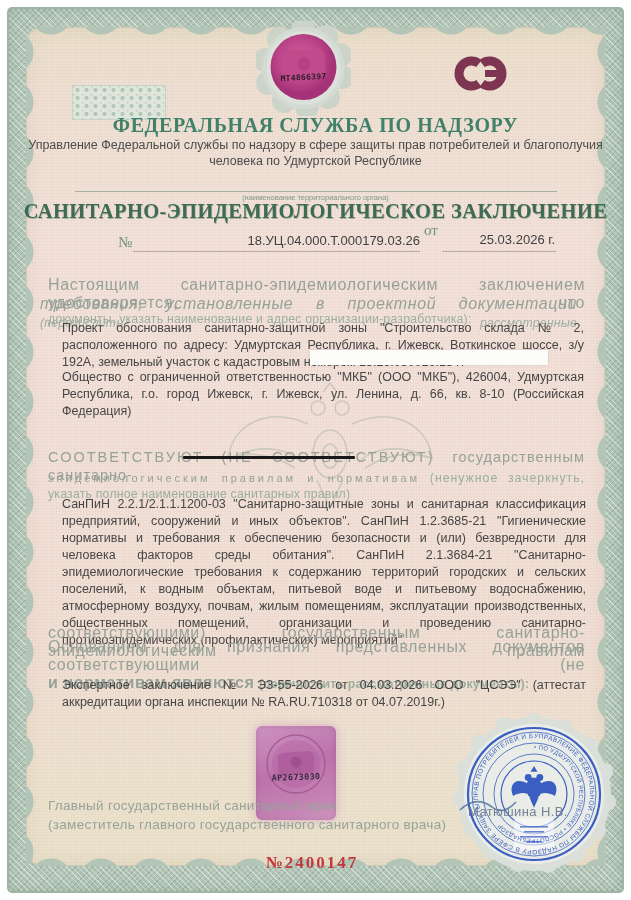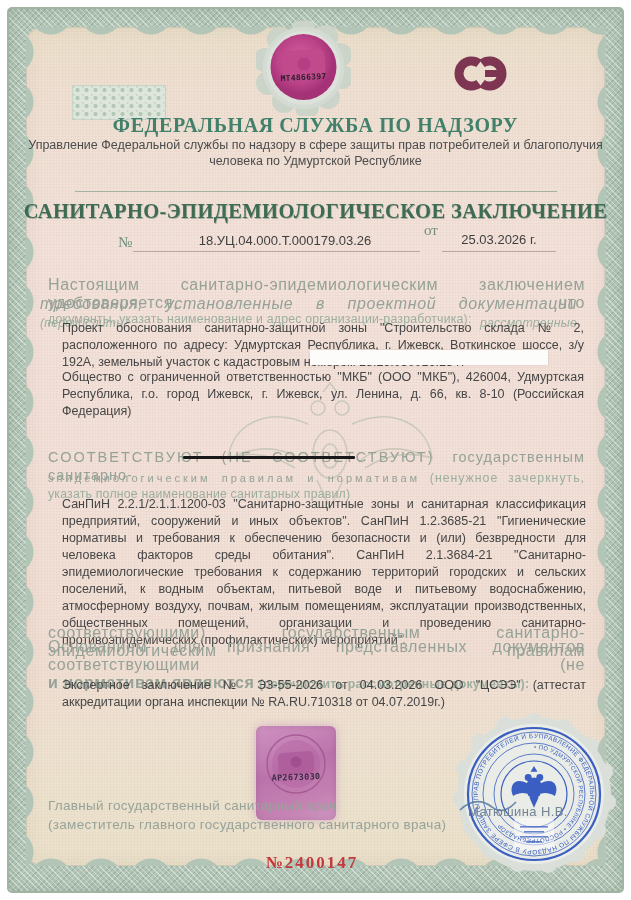--- a/index.html
+++ b/index.html
@@ -130,27 +130,28 @@
     </g>
     <rect x="36" y="15" width="13" height="7" fill="#7d3552"></rect>
   </svg>
 
   <div class="abs center serif agency z" style="top:114px;font-size:20px;">ФЕДЕРАЛЬНАЯ СЛУЖБА ПО НАДЗОРУ</div>
   <div class="abs center z" style="top:137px;font-size:12.5px;color:#4c4c4c;line-height:16px;">
     <span>Управление Федеральной службы по надзору в сфере защиты прав потребителей и благополучия</span><br>
     <span>человека по Удмуртской Республике</span>
   </div>
   <div class="abs z" style="left:75px;top:191px;width:482px;height:1px;background:#a3b2a3;"></div>
+  <div class="abs center z" style="top:193px;font-size:7.5px;color:#7f9a86;">(наименование территориального органа)</div>
   <div class="abs center serif z" style="top:200px;font-size:20.5px;font-weight:bold;color:#3d6b53;letter-spacing:.4px;text-shadow:.6px .6px 0 rgba(55,85,65,.35);">САНИТАРНО-ЭПИДЕМИОЛОГИЧЕСКОЕ ЗАКЛЮЧЕНИЕ</div>
 
   <div class="abs serif z" style="left:118px;top:234px;font-size:15px;color:#6f8f7d;">№</div>
-  <div class="abs z" style="left:150px;top:233px;width:270px;text-align:center;font-size:13px;color:#3f3f3f;">18.УЦ.04.000.Т.000179.03.26</div>
+  <div class="abs z" style="left:150px;top:233px;width:270px;text-align:right;font-size:13px;color:#3f3f3f;">18.УЦ.04.000.Т.000179.03.26</div>
   <div class="underl z" style="left:133px;top:251px;width:287px;"></div>
   <div class="abs serif z" style="left:424px;top:222px;font-size:15px;color:#6f8f7d;">от</div>
-  <div class="abs z" style="left:443px;top:232px;width:112px;text-align:center;font-size:13px;color:#3f3f3f;">25.03.2026 г.</div>
+  <div class="abs z" style="left:443px;top:232px;width:112px;text-align:right;font-size:13px;color:#3f3f3f;">25.03.2026 г.</div>
   <div class="underl z" style="left:442px;top:251px;width:114px;"></div>
 
   <div class="jline big z" style="left:48px;top:276px;width:537px;">Настоящим санитарно-эпидемиологическим заключением удостоверяется, что</div>
   <div class="jline z" style="left:40px;top:295px;width:537px;font-style:italic;">
     <span class="big">требования, установленные в проектной документации</span>
     <span class="note">(перечислить рассмотренные</span>
   </div>
   <div class="abs note z" style="left:48px;top:312px;">документы, указать наименование и адрес организации-разработчика):</div>
 
   <div class="typed z" style="left:62px;top:320px;width:522px;">Проект обоснования санитарно-защитной зоны "Строительство склада № 2, расположенного по адресу: Удмуртская Республика, г. Ижевск, Воткинское шоссе, з/у 192А, земельный участок с кадастровым номером 18:26:030016:1347"</div>

